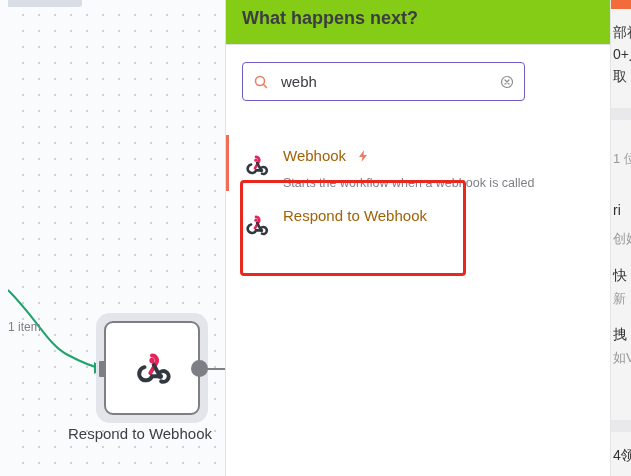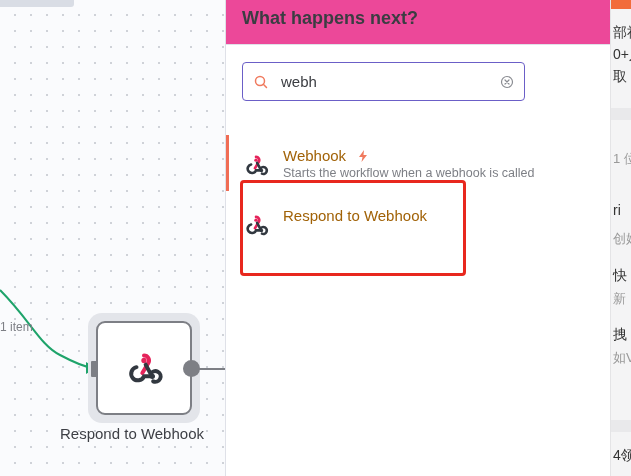--- a/index.html
+++ b/index.html
@@ -1,43 +1,43 @@
 <!DOCTYPE html>
 <html><head>
 <meta charset="utf-8">
 <style>
   * { box-sizing: border-box; margin: 0; padding: 0; }
   body { width: 631px; height: 476px; overflow: hidden; position: relative; background: #fafbfd; font-family: "Liberation Sans", "DejaVu Sans", sans-serif; }
-  .canvas { position: absolute; left: 0; top: 0; width: 226px; height: 476px;
+  .canvas { position: absolute; left: 8px; top: 0; width: 226px; height: 476px;
     background-color: #fafbfd;
     background-image: radial-gradient(circle, #cfd2d8 0.9px, transparent 1.1px);
     background-size: 16px 16px; background-position: 7px 7px; }
   .top-tab { position: absolute; left: 0; top: 0; width: 74px; height: 7px; background: #d9dde5; border-bottom-right-radius: 3px; }
   .edge-svg { position: absolute; left: 0; top: 0; }
   .edge-label { position: absolute; left: 0; top: 320px; font-size: 12px; color: #7d7f85; }
   .node-outer { position: absolute; left: 88px; top: 313px; width: 112px; height: 110px; border-radius: 14px; background: #e3e5ea; }
   .node { position: absolute; left: 96px; top: 321px; width: 96px; height: 94px; border: 2px solid #7d7f85; border-radius: 9px; background: #fff; display: flex; align-items: center; justify-content: center; }
   .in-handle { position: absolute; left: 91px; top: 361px; width: 9px; height: 16px; background: #7d7f85; border-radius: 1px; }
   .out-handle { position: absolute; left: 183px; top: 360px; width: 17px; height: 17px; background: #7d7f85; border-radius: 50%; }
   .out-line { position: absolute; left: 199px; top: 368px; width: 27px; height: 2px; background: #7d7f85; }
   .node-label { position: absolute; left: 60px; top: 425px; font-size: 15px; color: #3d3f45; white-space: nowrap; }
 
   .panel { position: absolute; left: 225px; top: 0; width: 385px; height: 476px; background: #fff; border-left: 1px solid #dfe1e8; }
-  .panel-header { height: 45px; background: #ec4899; border-bottom: 1px solid #dfe1e8; padding: 8px 16px; }
+  .panel-header { height: 45px; background: #84cc16; border-bottom: 1px solid #dfe1e8; padding: 8px 16px; }
   .panel-title { font-size: 18px; font-weight: bold; color: #3b3d42; }
   .search { position: absolute; left: 16px; top: 62px; width: 283px; height: 39px; border: 1px solid #6b5fc7; border-radius: 4px; display: flex; align-items: center; padding: 0 10px; }
   .search-icon { width: 16px; height: 16px; margin-right: 12px; }
   .search-input { flex: 1; border: none; outline: none; font-size: 15px; color: #3b3d42; font-family: "Liberation Sans", sans-serif; text-decoration: underline wavy #e04646; text-decoration-thickness: 1px; text-underline-offset: 3px; background: transparent; }
   .clear-icon { width: 14px; height: 14px; }
   .list { position: absolute; left: 0; top: 135px; width: 100%; }
   .item { position: relative; height: 60px; padding-left: 57px; }
   .item.active::before { content: ""; position: absolute; left: 0; top: 0; width: 3px; height: 56px; background: #f06d55; border-radius: 0; }
   .item-icon { position: absolute; left: 17px; top: 17px; width: 26px; height: 26px; }
   .item-title { font-size: 15px; color: #a16207; padding-top: 12px; display: flex; align-items: center; gap: 12px; }
-  .item-desc { font-size: 12.5px; color: #7d7f85; margin-top: 2px; }
+  .item-desc { font-size: 12.5px; color: #7d7f85; margin-top: 12px; }
   .bolt { width: 10px; height: 12px; }
   .highlight { position: absolute; left: 14px; top: 45px; width: 226px; height: 96px; border: 3px solid #e8281e; border-radius: 4px; pointer-events: none; }
 
   .right-strip { position: absolute; left: 610px; top: 0; width: 21px; height: 476px; background: #f4f4f5; overflow: hidden; border-left: 1px solid #e4e4e6; }
   .rs-top { position: absolute; left: 0; top: 0; width: 21px; height: 9px; background: #f26c3b; }
   .rs-text { position: absolute; left: 2px; font-size: 14px; color: #333; white-space: nowrap; }
   .rs-text.gray { color: #999; font-size: 13px; }
   .rs-band { position: absolute; left: 0; width: 21px; height: 12px; background: #e9e9eb; }
 </style>
 </head>

